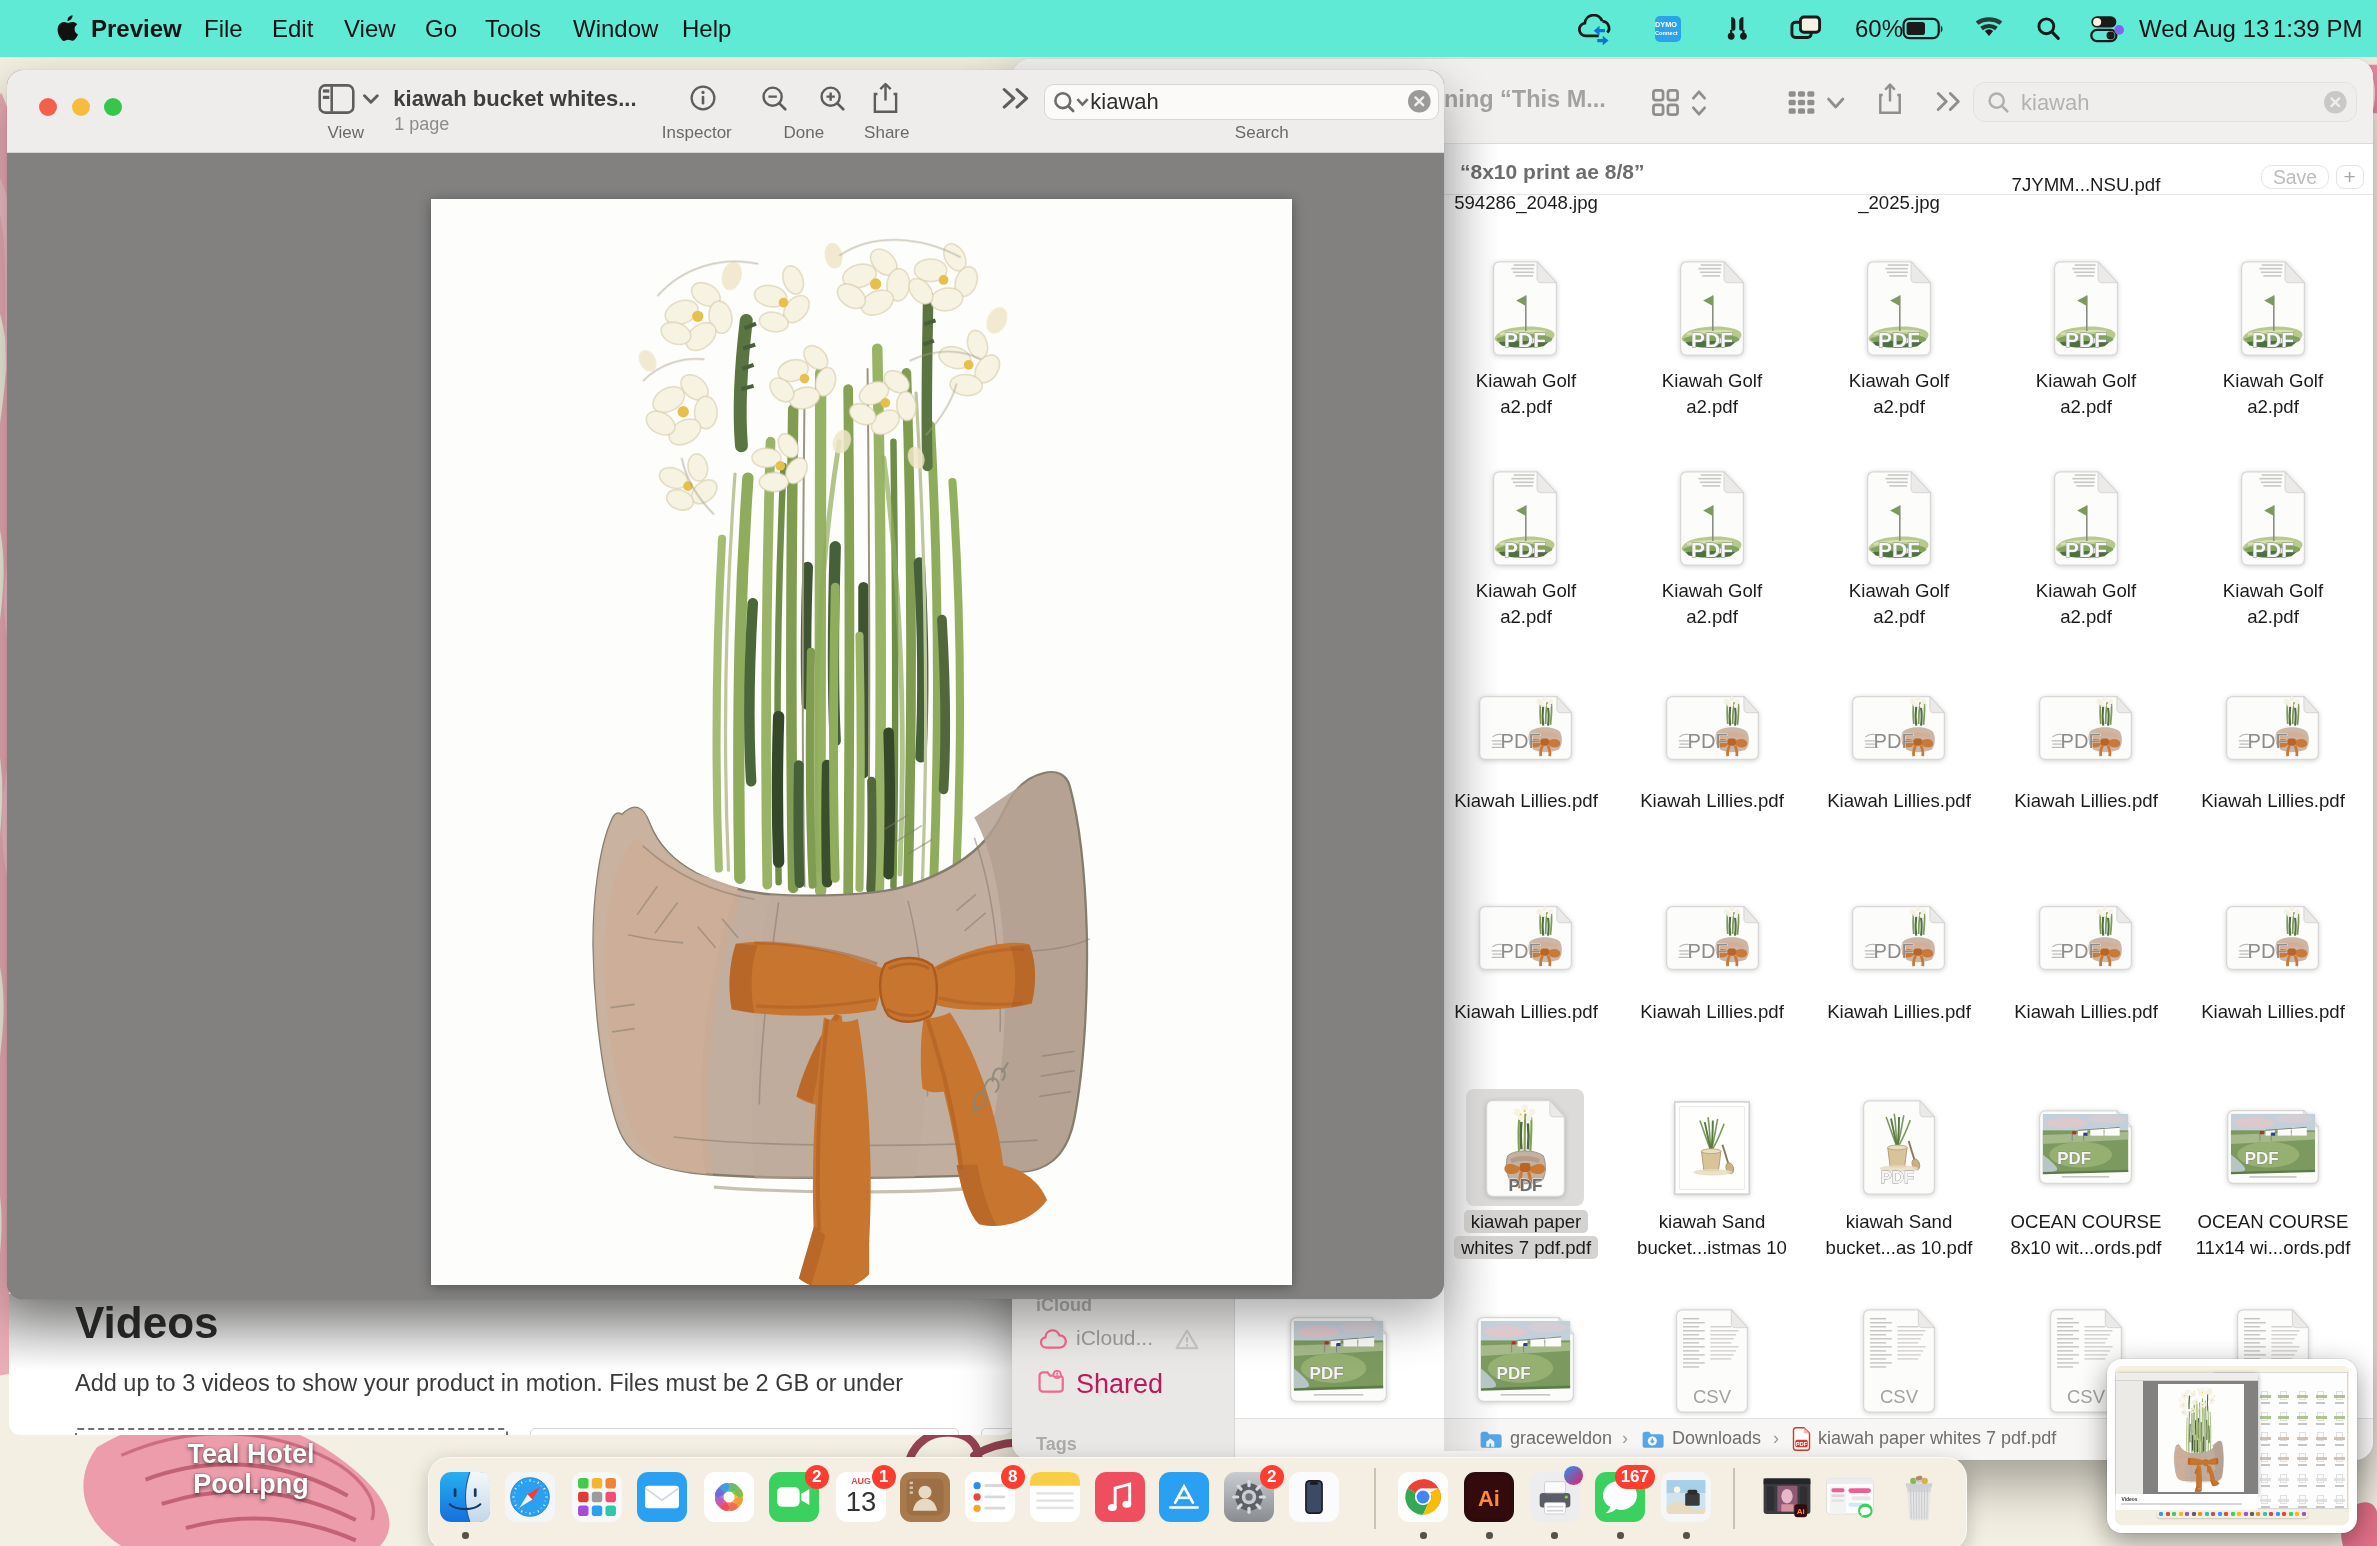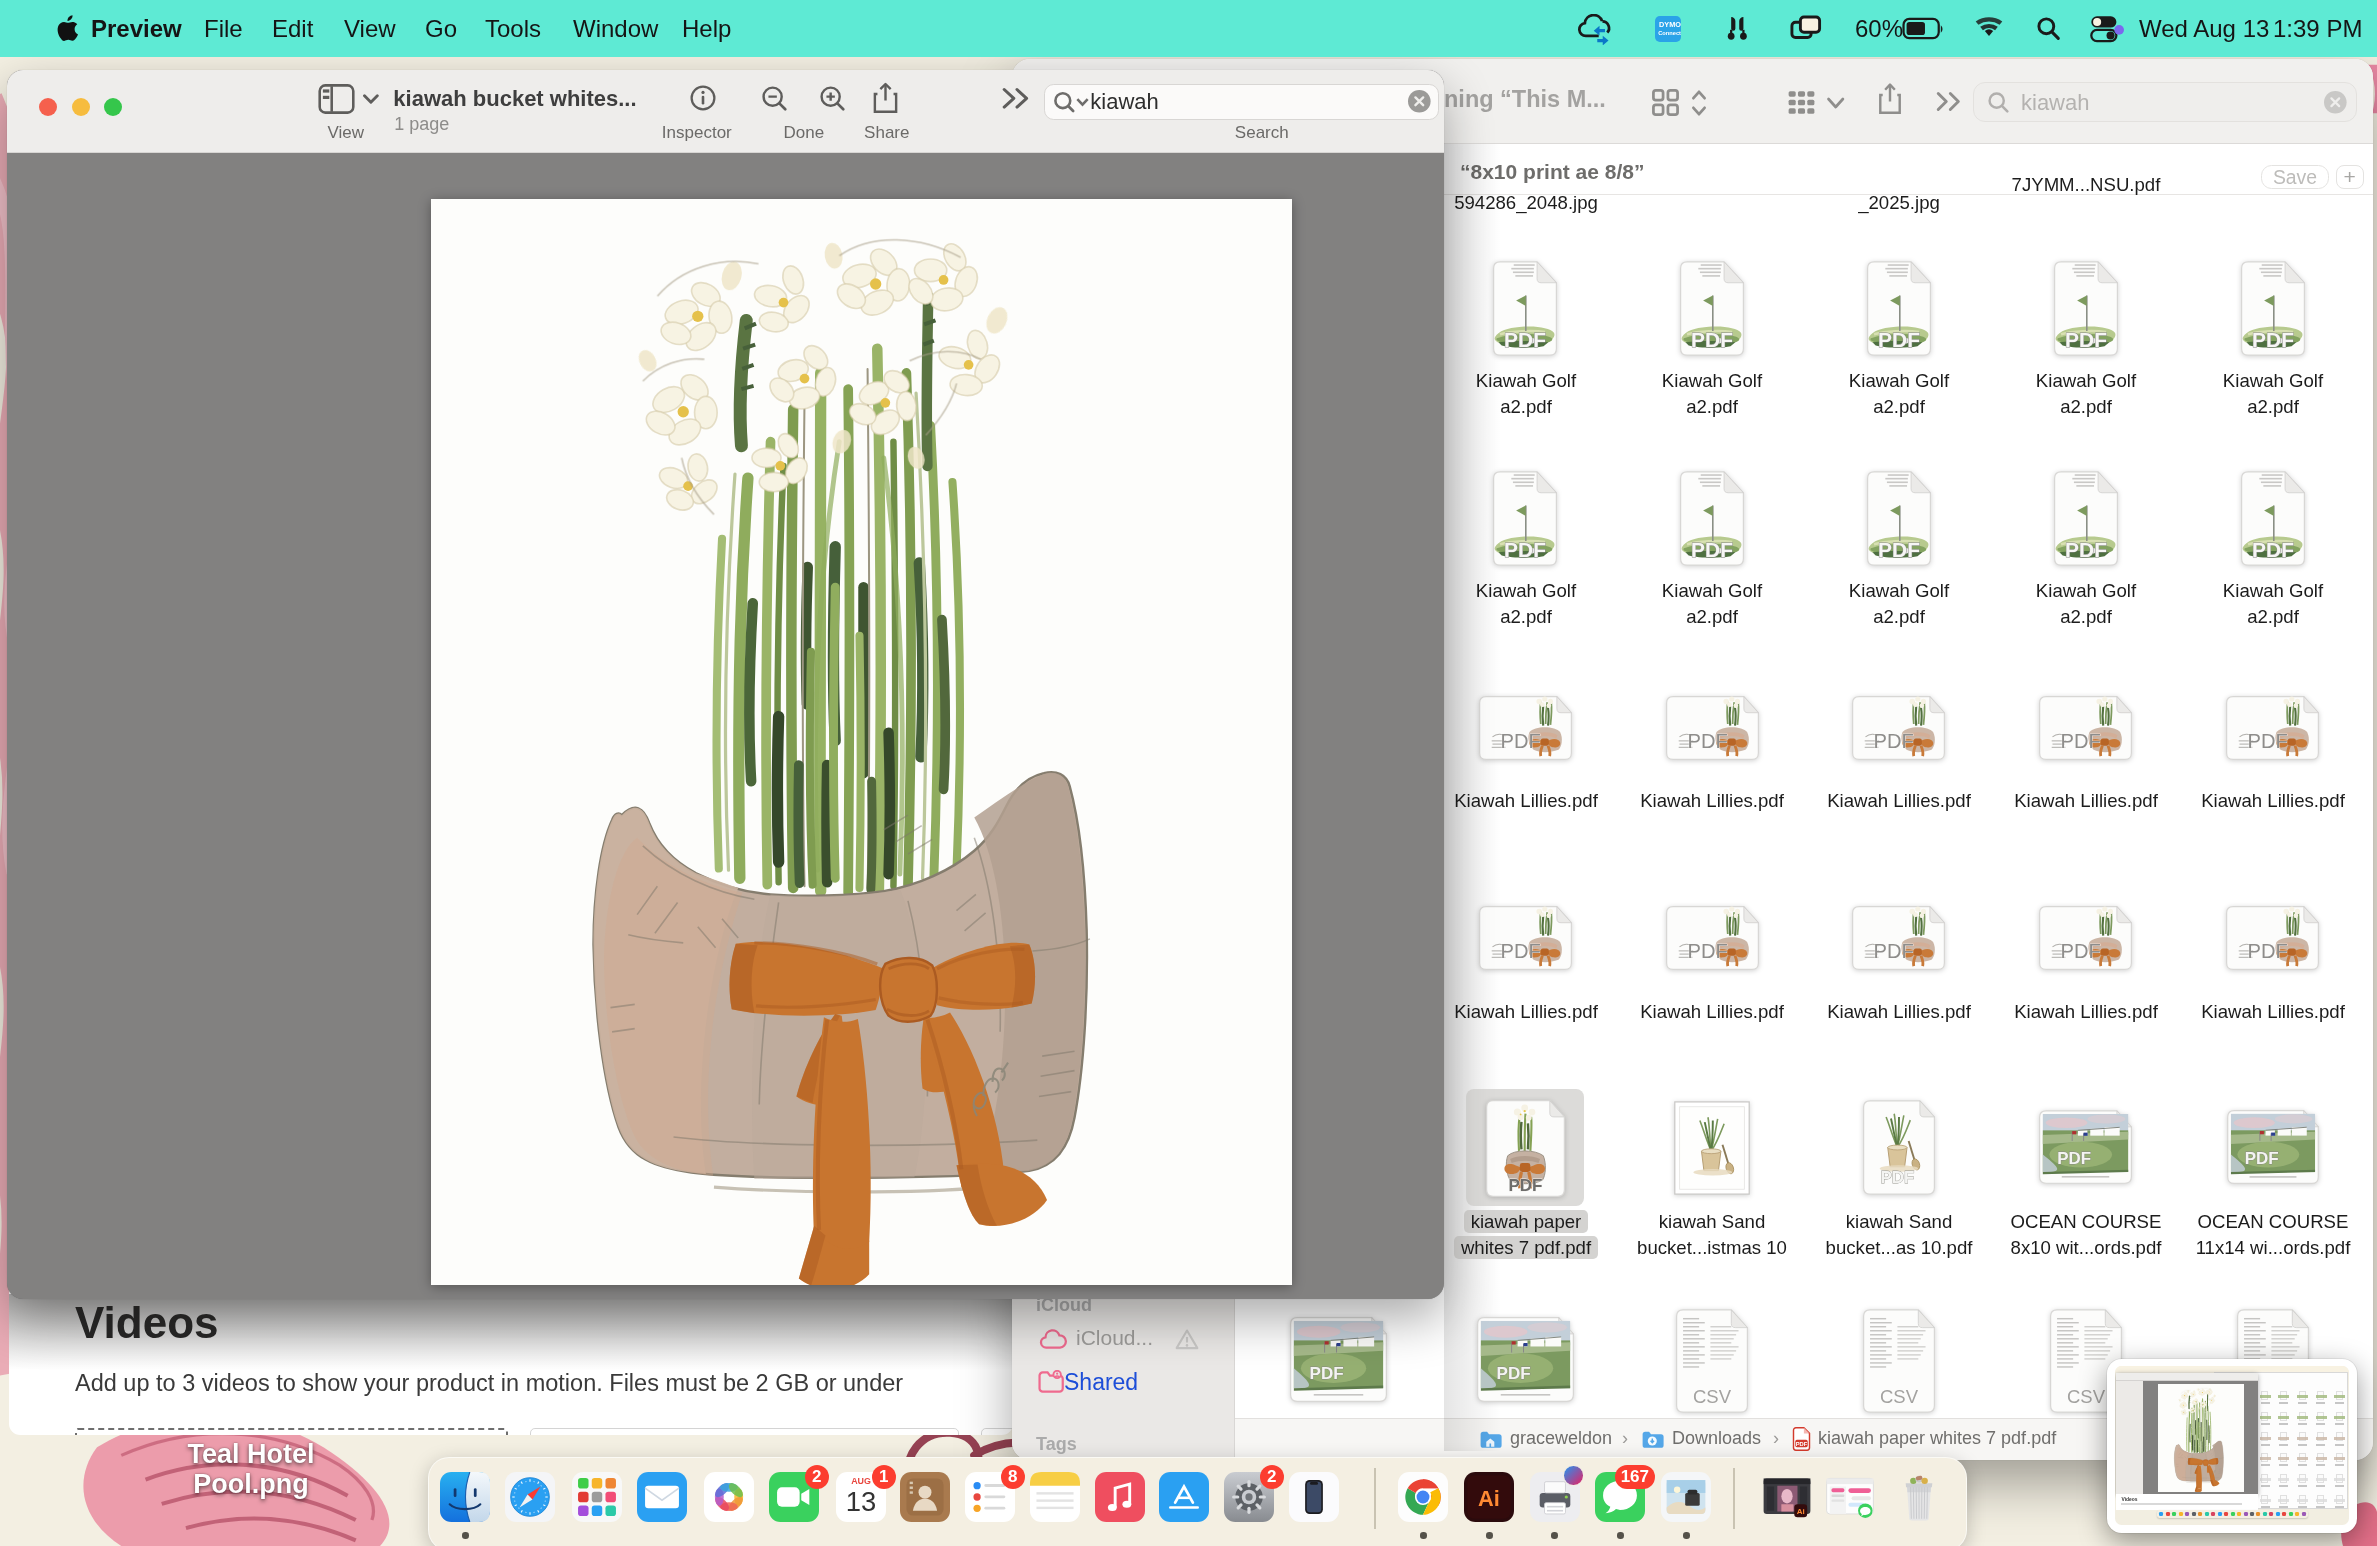--- a/index.html
+++ b/index.html
@@ -82,21 +82,21 @@
   <div class="mi" style="left:425px">Go</div>
   <div class="mi" style="left:485px">Tools</div>
   <div class="mi" style="left:573px">Window</div>
   <div class="mi" style="left:682px">Help</div>
 
   <svg class="mi" style="left:1577px;top:13.7px" width="37" height="31" viewBox="0 0 23 19">
     <path fill="none" stroke="#1a1a1a" stroke-width="1.7" d="M13.5 13.5h-8a4 4 0 0 1-.6-7.96A5.5 5.5 0 0 1 15.6 4.3"></path>
     <path fill="none" stroke="#1a1a1a" stroke-width="1.7" d="M15.8 4.5a4.1 4.1 0 0 1 3 6.9"></path>
     <path fill="#0a78c8" d="M14 7.2l-3.6 3 3.6 3v-2h3.4v-2H14zM16 13.4l3.6 3-3.6 3v-2h-3.4v-2H16z"></path>
   </svg>
-  <div class="mi" style="left:1655px;top:16px;height:26px;width:26px;background:#2aa3e8;border-radius:4.9px;color:#fff;font-size:7.3px;font-weight:bold;text-align:right;line-height:9px;padding-top:4px">DYMO<span style="font-size:5.7px;display:block">Connect</span></div>
+  <div class="mi" style="left:1655px;top:16px;height:26px;width:26px;background:#2aa3e8;border-radius:4.9px;color:#fff;font-size:7.3px;font-weight:bold;text-align:left;line-height:9px;padding-top:4px">DYMO<span style="font-size:5.7px;display:block">Connect</span></div>
   <svg class="mi" style="left:1726px;top:14.6px" width="22.6" height="29" viewBox="0 0 14 18">
     <path fill="#1a1a1a" d="M3.2 1.2a2.6 2.6 0 0 1 2.6 2.6v4.7a1.3 1.3 0 0 1-2.6 0zM10.8 1.2a2.6 2.6 0 0 0-2.6 2.6v4.7a1.3 1.3 0 0 0 2.6 0z"></path>
     <circle cx="3.2" cy="13.2" r="2.1" fill="#1a1a1a"></circle>
       <circle cx="10.8" cy="13.2" r="2.1" fill="#1a1a1a"></circle>
     <rect x="2.5" y="9.2" width="1.4" height="3" fill="#1a1a1a"></rect>
       <rect x="10.1" y="9.2" width="1.4" height="3" fill="#1a1a1a"></rect>
   </svg>
   <svg class="mi" style="left:1790px;top:14.6px" width="32" height="29" viewBox="0 0 20 18">
     <rect x="1.2" y="4.5" width="12" height="9.5" rx="2.2" fill="none" stroke="#1a1a1a" stroke-width="1.8"></rect>
     <rect x="6.5" y="1.2" width="12" height="9.5" rx="2.2" fill="#f8f2e2" stroke="#1a1a1a" stroke-width="1.8"></rect>
@@ -193,21 +193,21 @@
     <div class="abs" style="left:24px;top:1151px;font-size:18px;font-weight:bold;color:#ababab">iCloud</div>
     <svg class="abs" style="left:27px;top:1185px" width="27.5" height="21" viewBox="0 0 17 13">
       <path d="M13 11.5H4.5a3.2 3.2 0 0 1-.5-6.37A4.4 4.4 0 0 1 12.6 3.9 3.6 3.6 0 0 1 13 11.5z" fill="none" stroke="#ef6a8e" stroke-width="1.4"></path>
     </svg>
     <div class="abs" style="left:64px;top:1182px;font-size:21px;color:#9d9c9a">iCloud...</div>
     <svg class="abs" style="left:163px;top:1184px" width="24" height="22.6" viewBox="0 0 15 14">
       <path d="M7.5 1.5L14 12.5H1z" fill="none" stroke="#c9c8c6" stroke-width="1.3" stroke-linejoin="round"></path>
       <line x1="7.5" y1="5.5" x2="7.5" y2="9" stroke="#c9c8c6" stroke-width="1.3"></line>
         <circle cx="7.5" cy="10.8" r=".8" fill="#c9c8c6"></circle>
     </svg>
-    <div class="abs" style="left:52px;top:1225px;font-size:23px;color:#1d4ed8">Shared</div>
+    <div class="abs" style="left:64px;top:1225px;font-size:27px;color:#be185d">Shared</div>
     <svg class="abs" style="left:25px;top:1226px" width="27.5" height="24" viewBox="0 0 17 15">
       <path d="M1.5 3.5a2 2 0 0 1 2-2h3l1.5 2h6a2 2 0 0 1 2 2v6a2 2 0 0 1-2 2h-10.5a2 2 0 0 1-2-2z" fill="none" stroke="#ef6a8e" stroke-width="1.4"></path>
       <circle cx="12.5" cy="2.8" r="2.3" fill="#eae8e6" stroke="#ef6a8e" stroke-width="1.2"></circle>
       <path d="M11.2 4.4a1.6 1.6 0 0 1 2.6 0" fill="none" stroke="#ef6a8e" stroke-width="1"></path>
         <circle cx="12.5" cy="2.3" r=".7" fill="#ef6a8e"></circle>
     </svg>
     <div class="abs" style="left:24px;top:1290px;font-size:18px;font-weight:bold;color:#ababab">Tags</div>
   </div>
   <div id="fpathbar" class="abs">
     <svg class="abs" style="left:244px;top:10.5px" width="22.6" height="19.4" viewBox="0 0 14 12">

